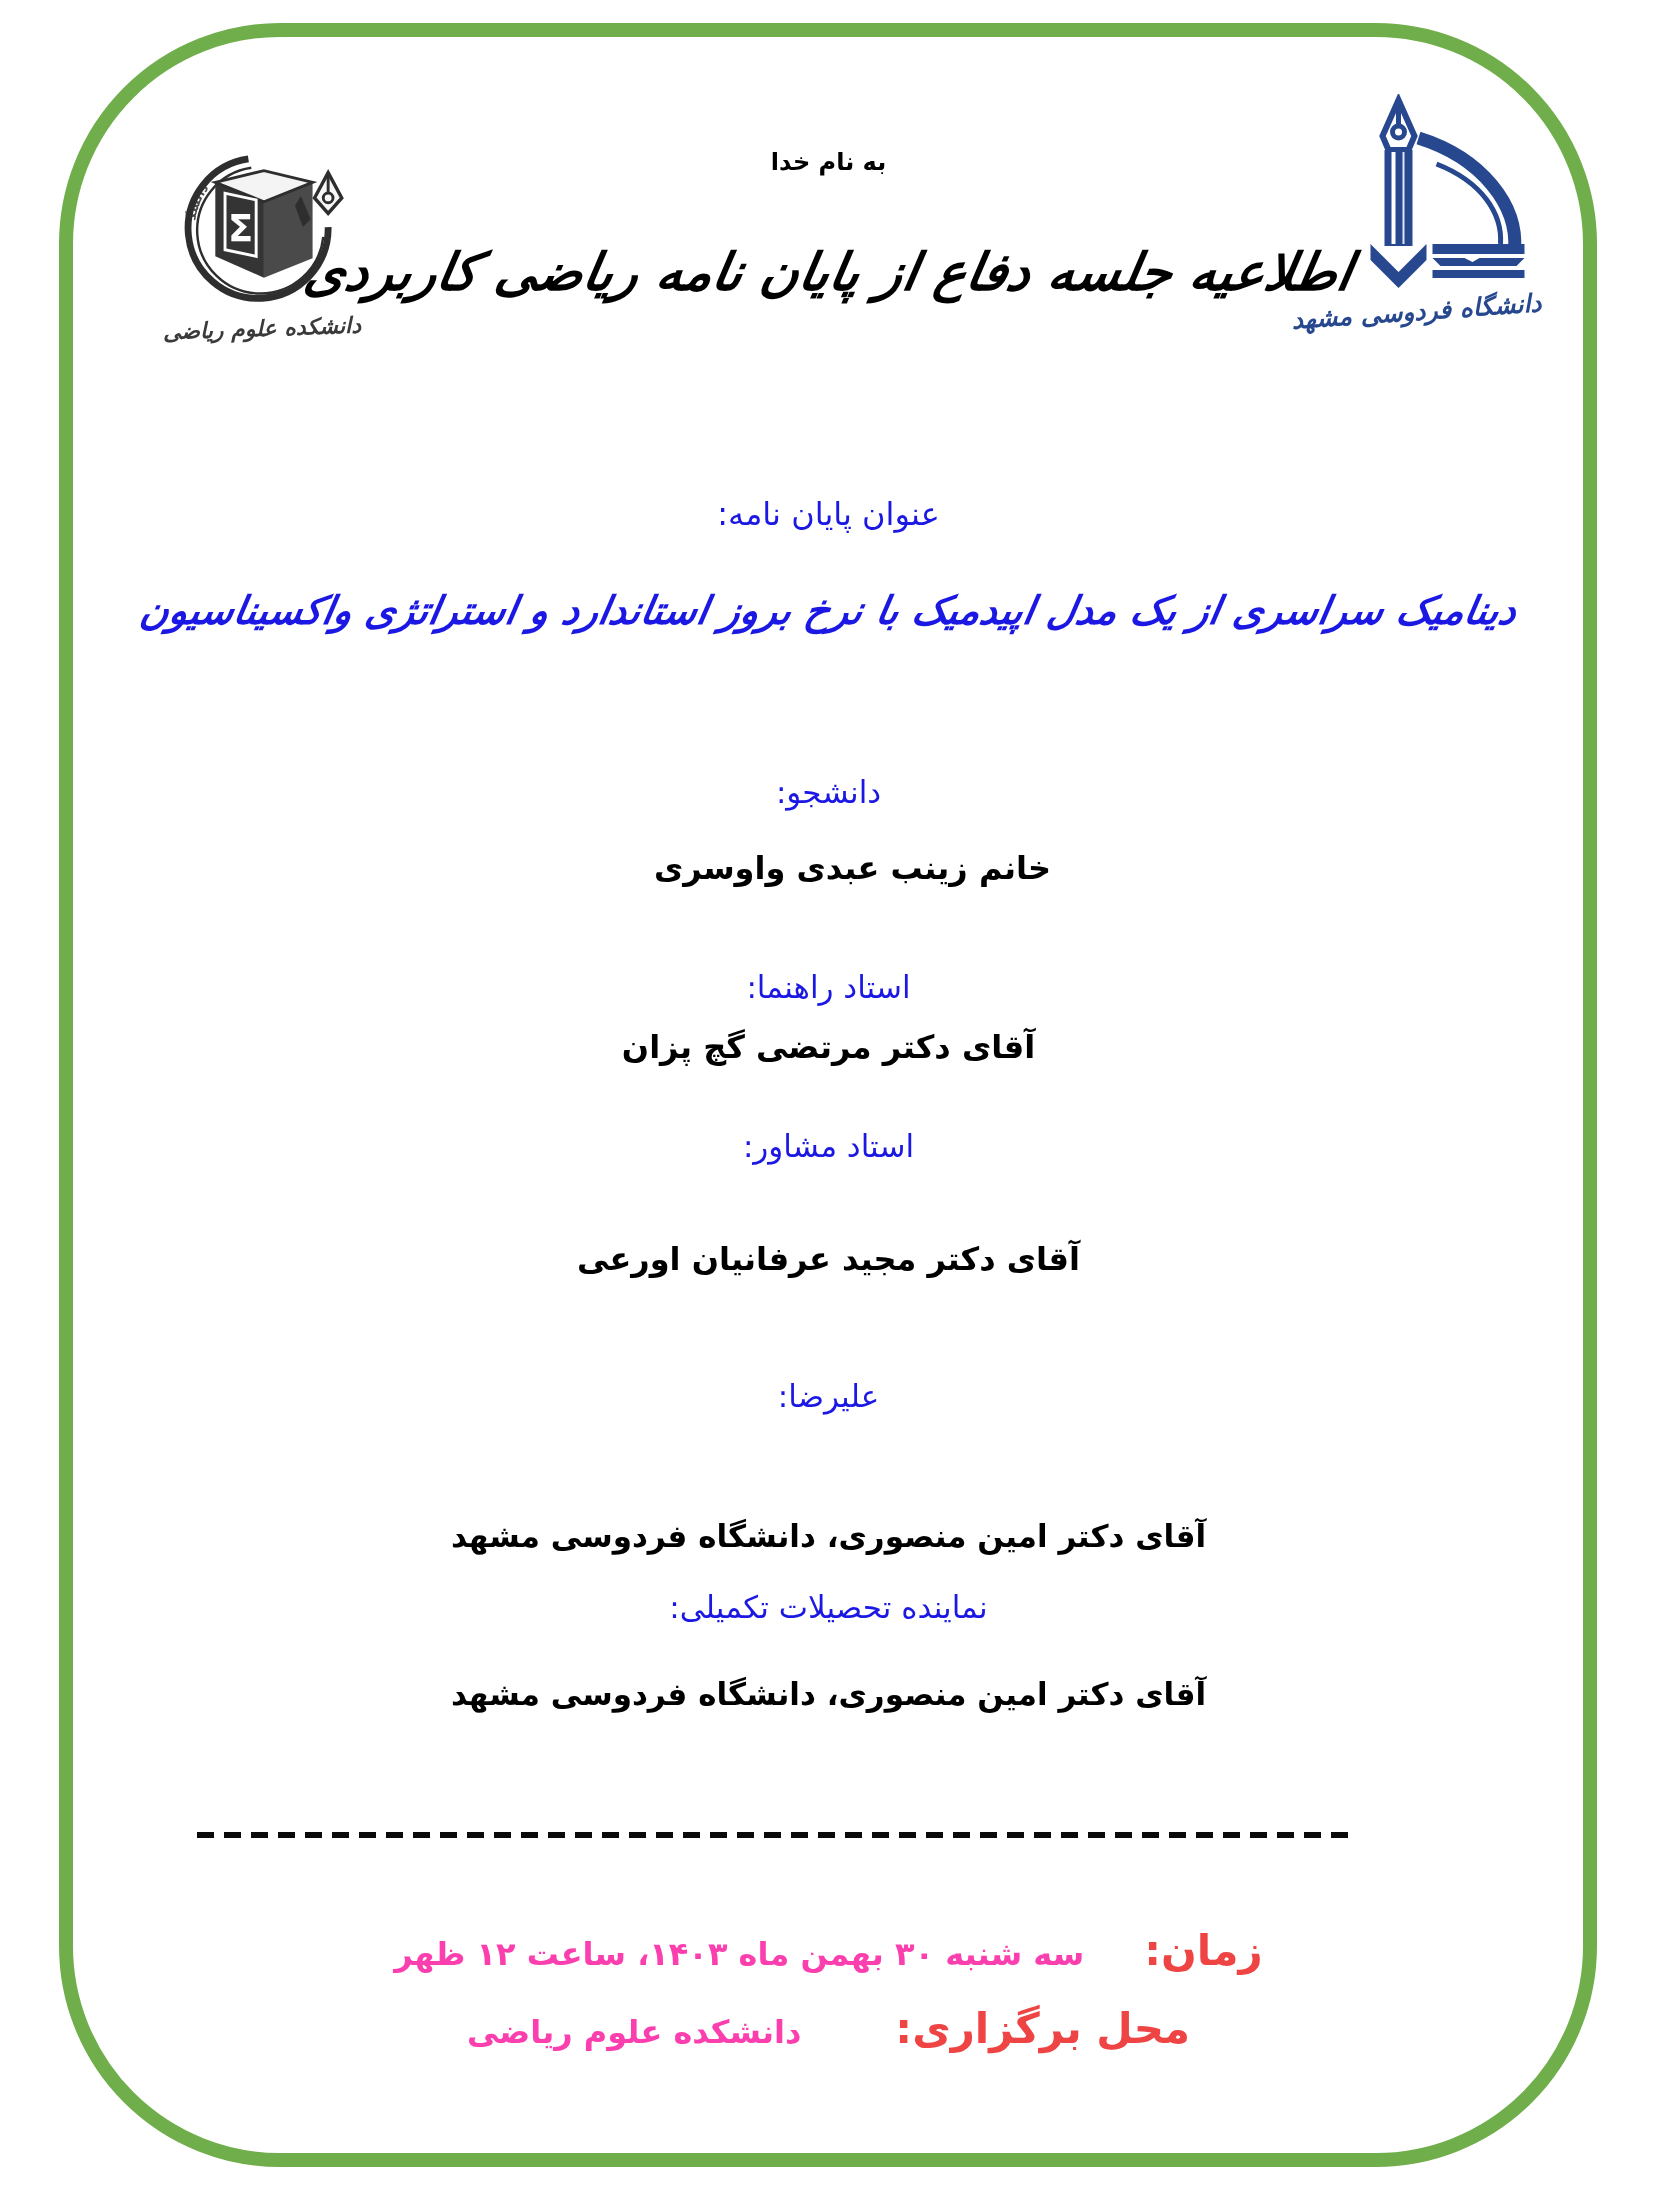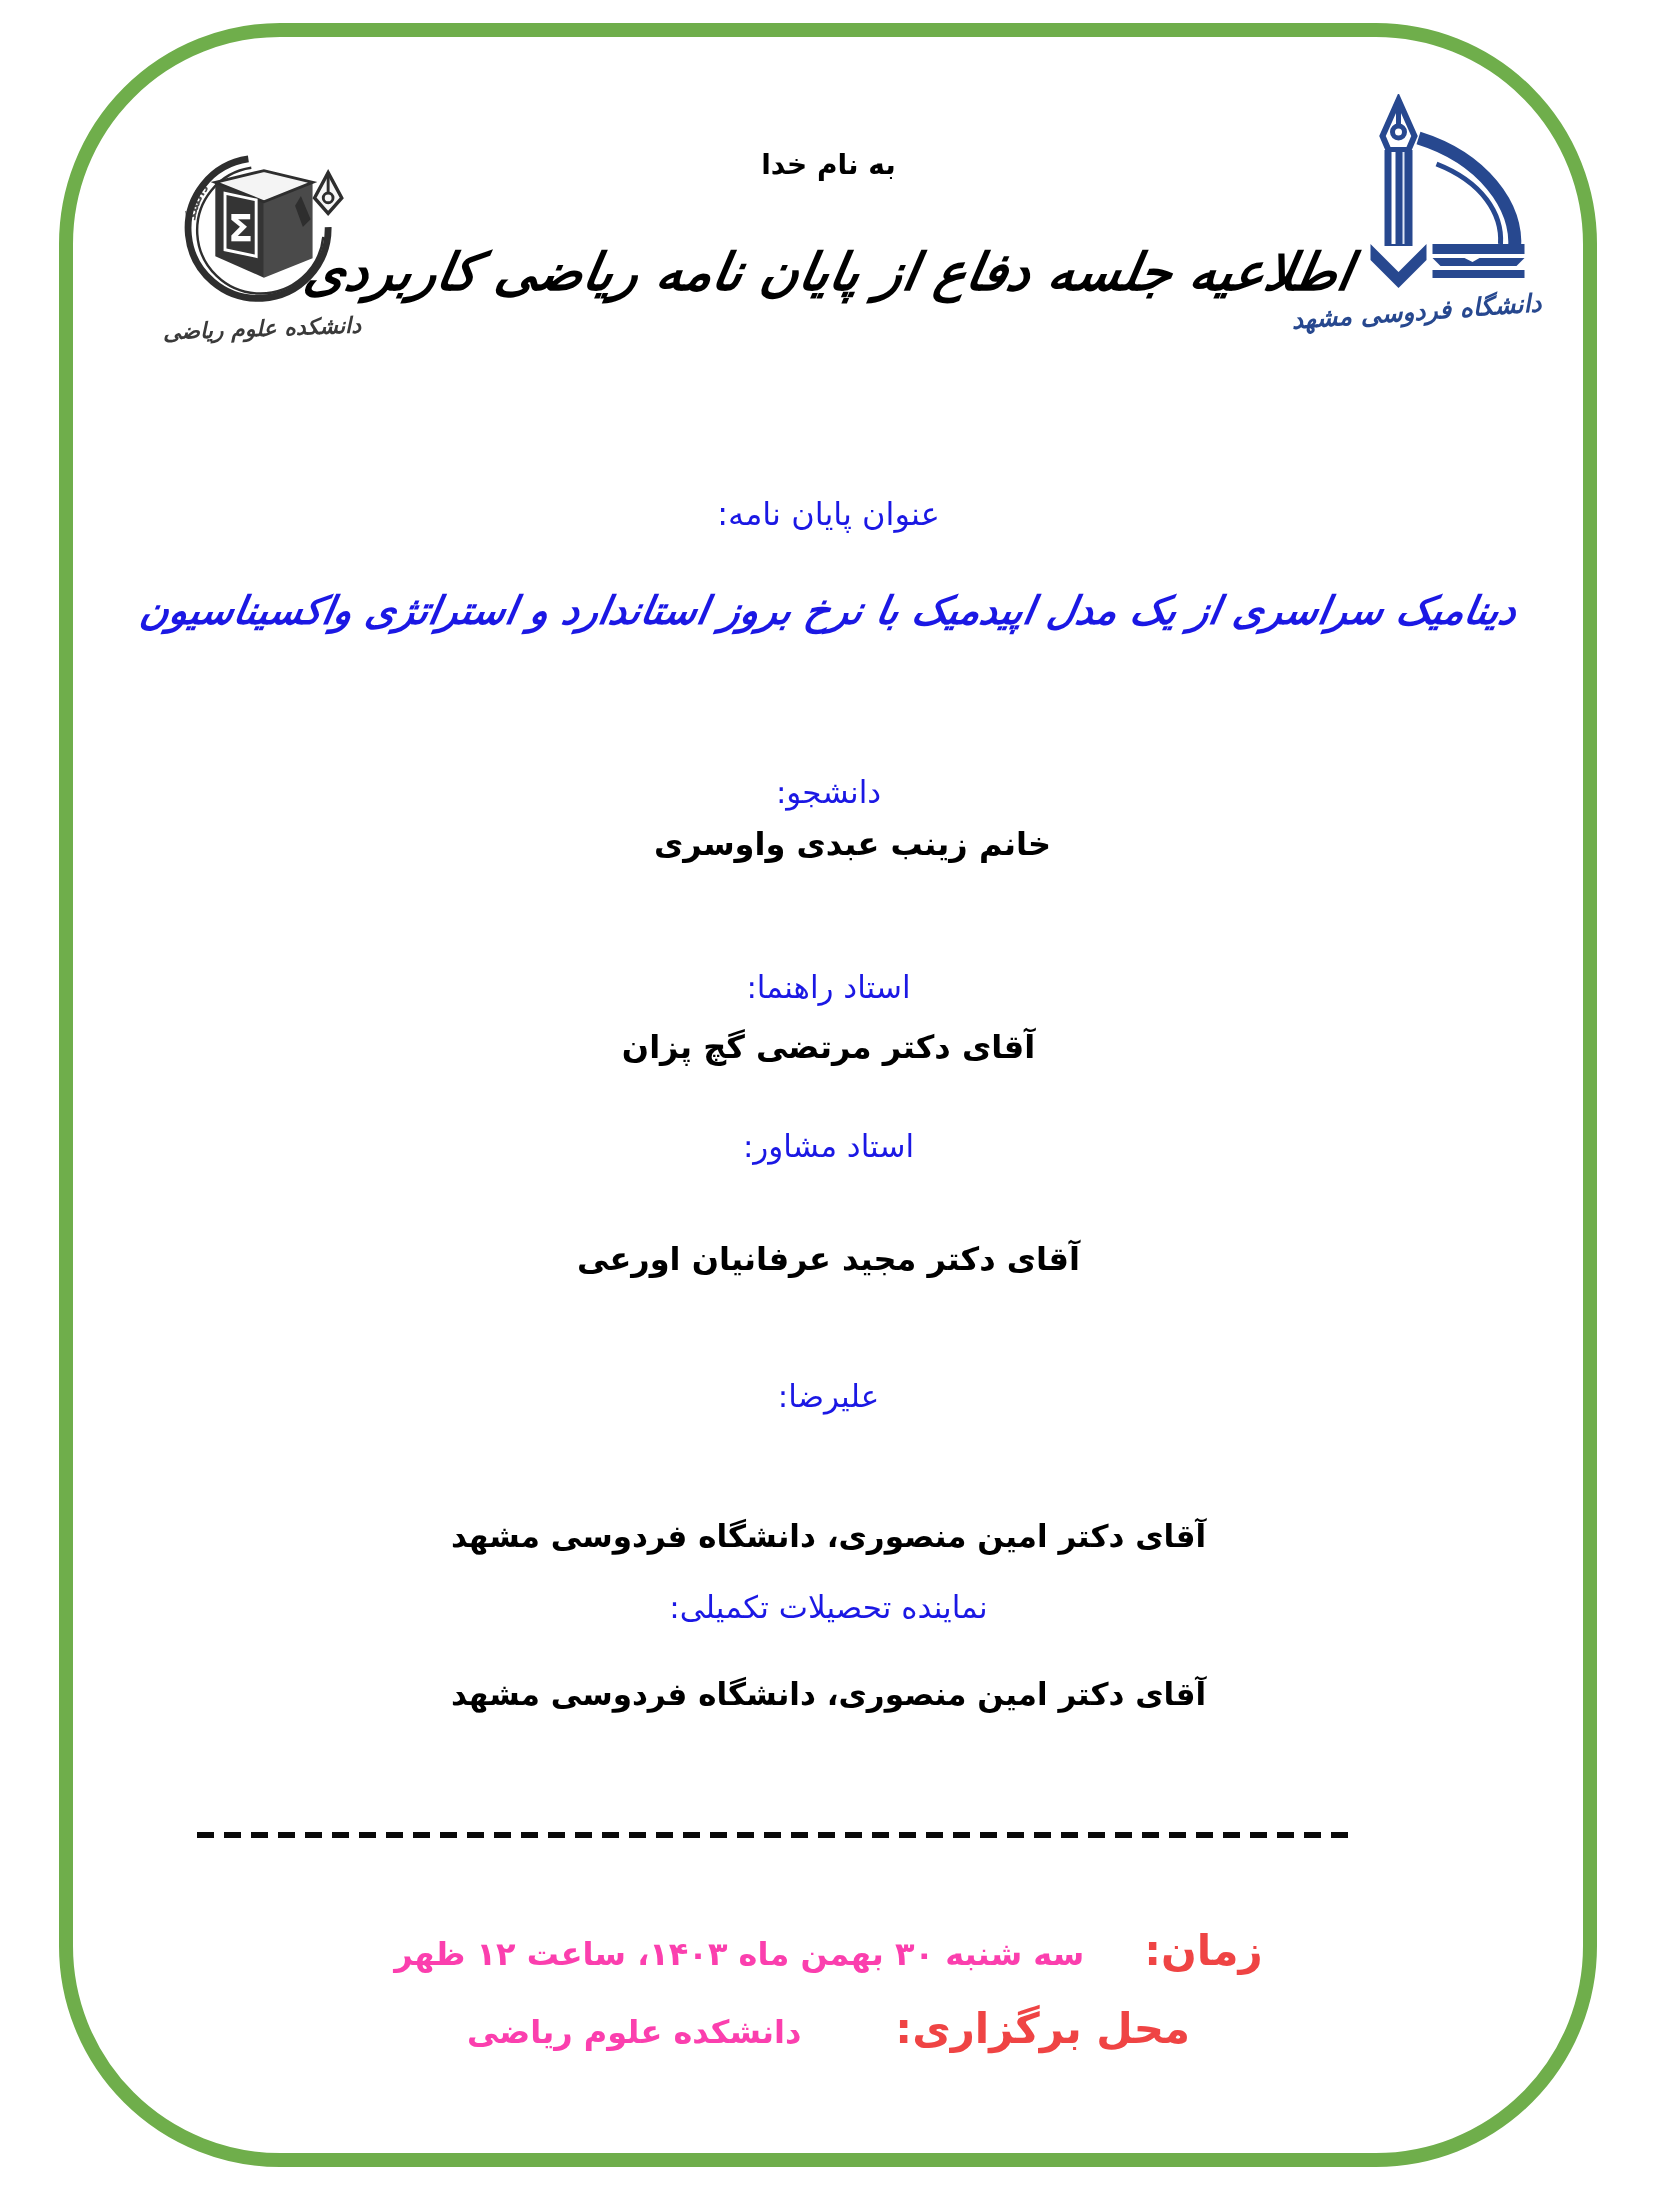--- a/index.html
+++ b/index.html
@@ -17,39 +17,39 @@
     border:14.7px solid #6fae4b;
     border-radius:221px;
   }
   .centered{
     position:absolute;left:0;right:0;
     text-align:center;
     direction:rtl;
   }
   .bismillah{
     top:148px;
-    font-size:28px;font-weight:bold;color:#000;
+    font-size:24px;font-weight:bold;color:#000;
   }
   .header-calligraphy{
     top:242px;
     font-size:52px;font-weight:bold;font-style:italic;color:#000;
     transform:skewX(-10deg);
   }
   .label-blue{color:#1b18e4;font-weight:normal;font-size:31px;}
   .name-black{color:#000000;font-weight:bold;font-size:32px;}
   .thesis-title{
     top:588px;
     padding:0 134px;
     font-size:39px;font-weight:bold;font-style:italic;
     color:#1b18e4;
     transform:skewX(-10deg);
   }
   .pos-title-label{top:495px;font-size:32px;}
   .pos-student-label{top:774px;}
-  .pos-student{top:825px;padding-left:48px;}
+  .pos-student{top:849px;padding-left:48px;}
   .pos-supervisor-label{top:969px;}
   .pos-supervisor{top:1028px;}
   .pos-advisor-label{top:1128px;}
   .pos-advisor{top:1240px;}
   .pos-referees-label{top:1378px;}
   .pos-referee-1{top:1449px;font-size:31px;}
   .pos-referee-2{top:1518px;font-size:31px;}
   .pos-gradrep-label{top:1589px;}
   .pos-gradrep{top:1676px;font-size:31px;}
   .dashed-divider{

